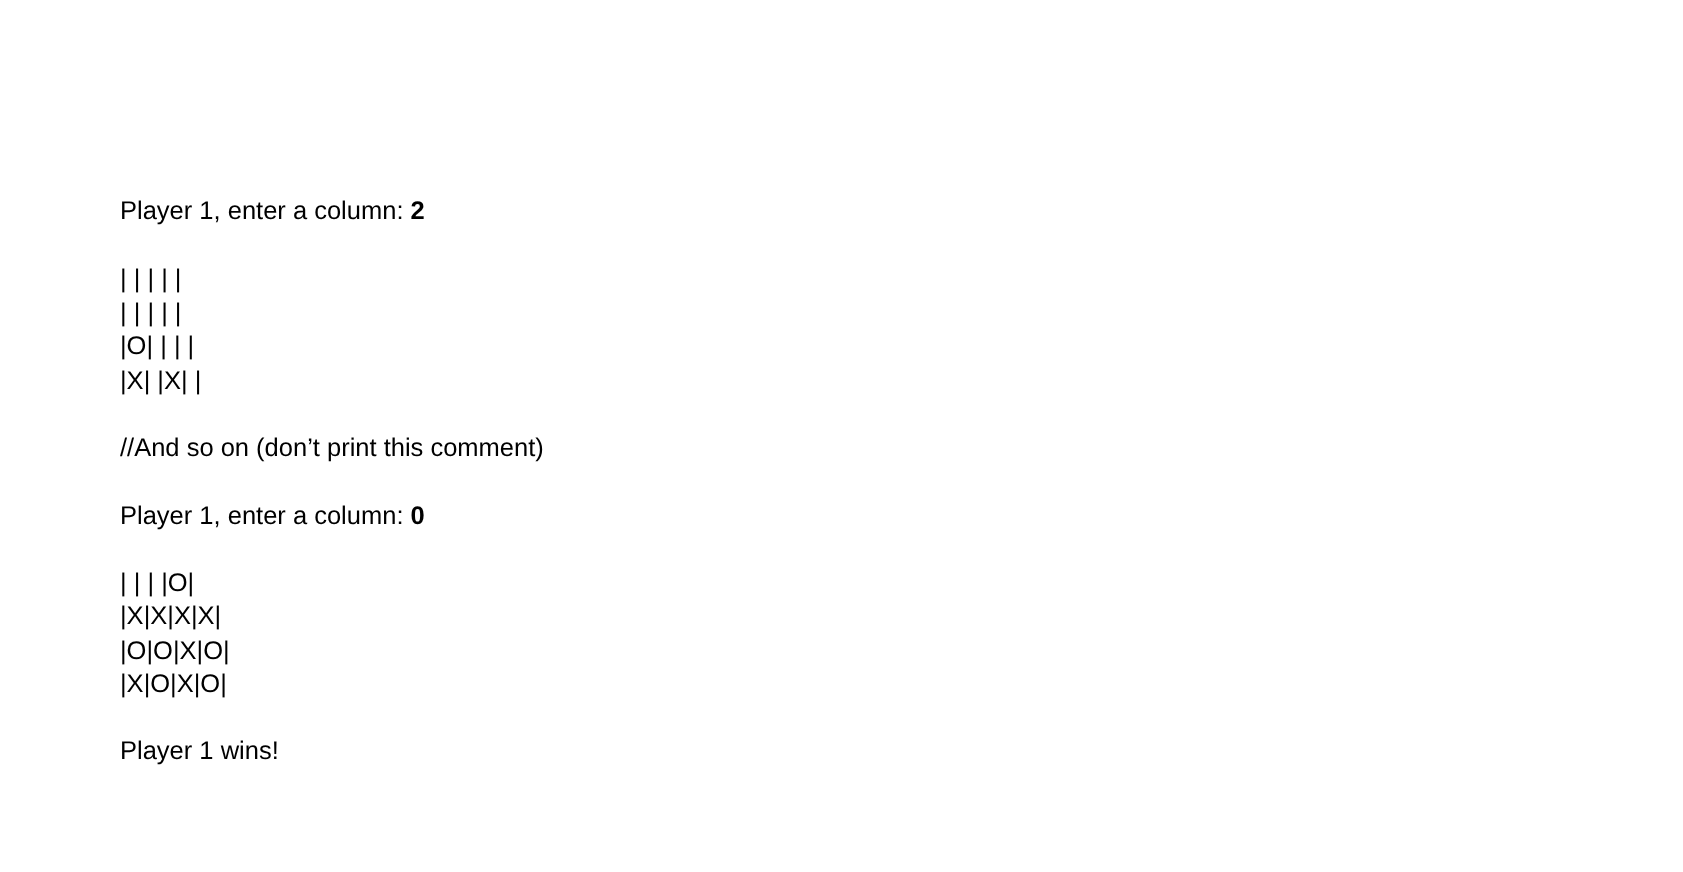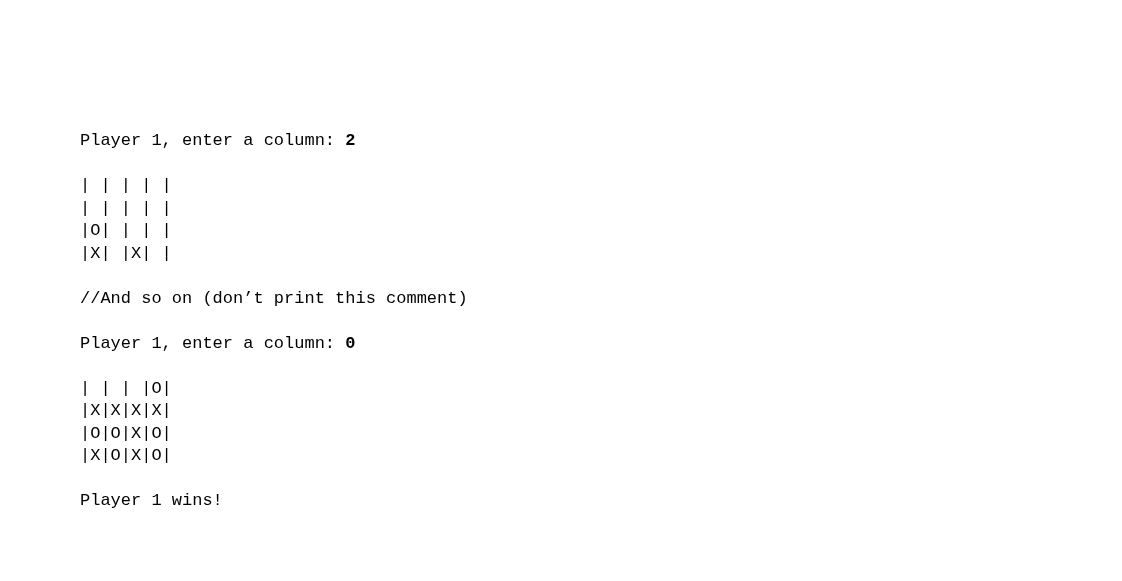--- a/index.html
+++ b/index.html
@@ -5,21 +5,21 @@
     body {
       margin: 0;
       padding: 0;
       background: #ffffff;
       width: 1122px;
       height: 581px;
       overflow: hidden;
     }
     .content {
       padding: 130px 0 0 80px;
-      font-family: Liberation Mono, monospace;
+      font-family: Liberation Sans, sans-serif;
       font-size: 17px;
       line-height: 22.5px;
       color: #000000;
       white-space: pre;
     }
     .bold {
       font-weight: bold;
     }
   </style>
 </head>

